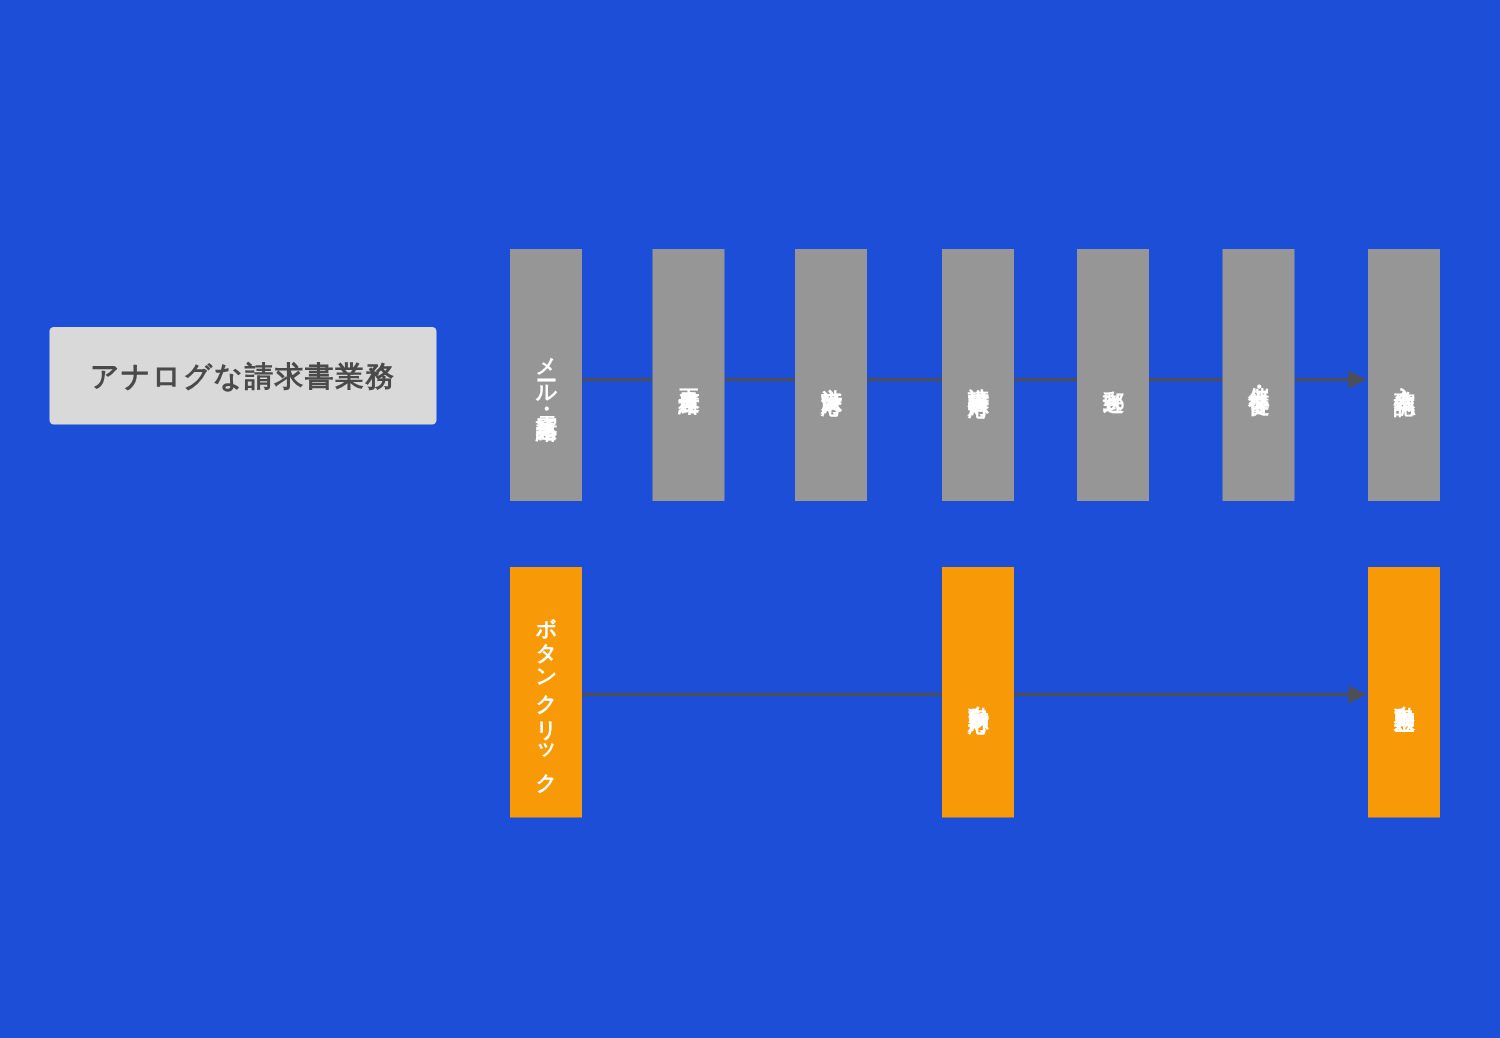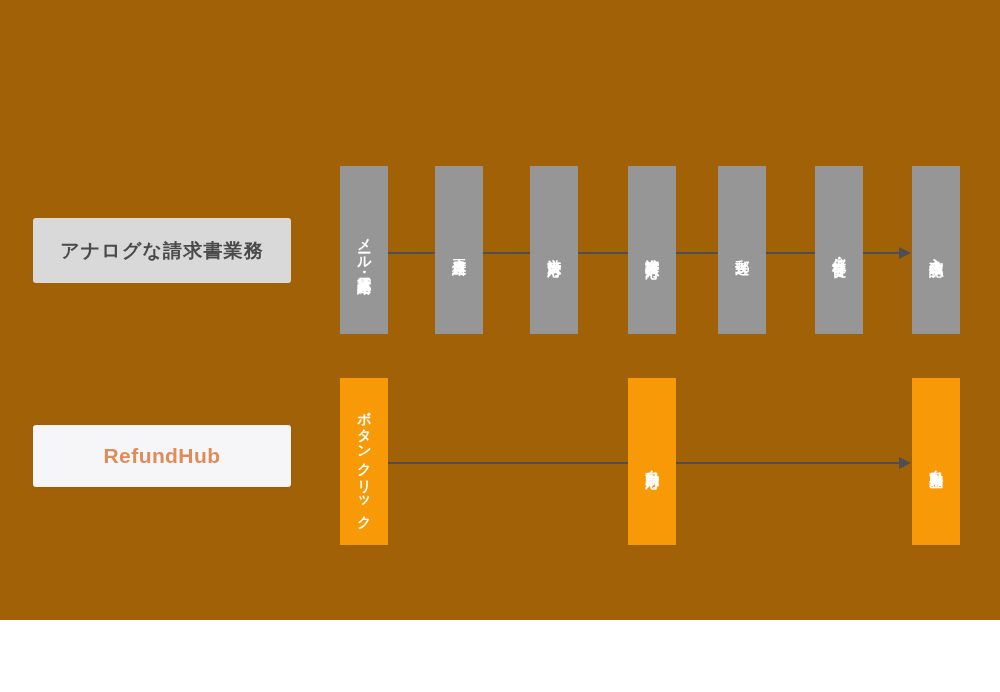--- a/index.html
+++ b/index.html
@@ -6,22 +6,22 @@
   html, body {
     width: 1000px;
     height: 692px;
     background: #ffffff;
     font-family: "Liberation Sans", "DejaVu Sans", sans-serif;
     overflow: hidden;
   }
   #canvas {
     position: relative;
     width: 1000px;
-    height: 620px;
-    background: #a16207;
+    height: 692px;
+    background: #1d4ed8;
   }
 
   
   .cat-label {
     position: absolute;
     display: flex;
     align-items: center;
     justify-content: center;
     border-radius: 3px;
     letter-spacing: 0.06em;
@@ -93,21 +93,20 @@
     border-left: 12px solid #4e4e56;
   }
 </style>
 </head>
 <body>
 
 <div id="canvas">
 
   <div class="cat-label cat-analog">アナログな請求書業務</div>
 
-  <div class="cat-label cat-refundhub">RefundHub</div>
 
   <div class="connector" style="left:388px; top:252px; width:47px;"></div>
   <div class="connector" style="left:483px; top:252px; width:47px;"></div>
   <div class="connector" style="left:578px; top:252px; width:50px;"></div>
   <div class="connector" style="left:676px; top:252px; width:42px;"></div>
   <div class="connector" style="left:766px; top:252px; width:49px;"></div>
   <div class="connector" style="left:863px; top:252px; width:37px;"></div>
   <div class="arrow-head" style="left:899px; top:247px;"></div>
 
   <div class="step step-gray" style="left:340px;">メール・電話連絡</div>

